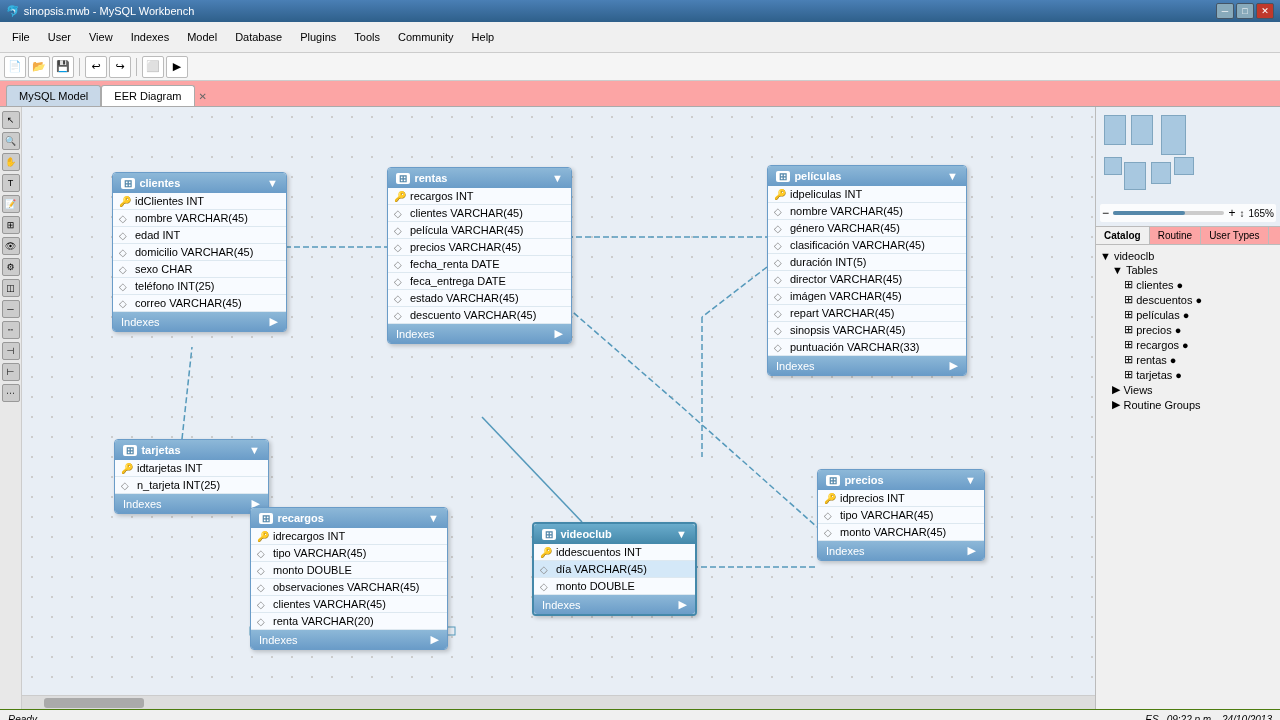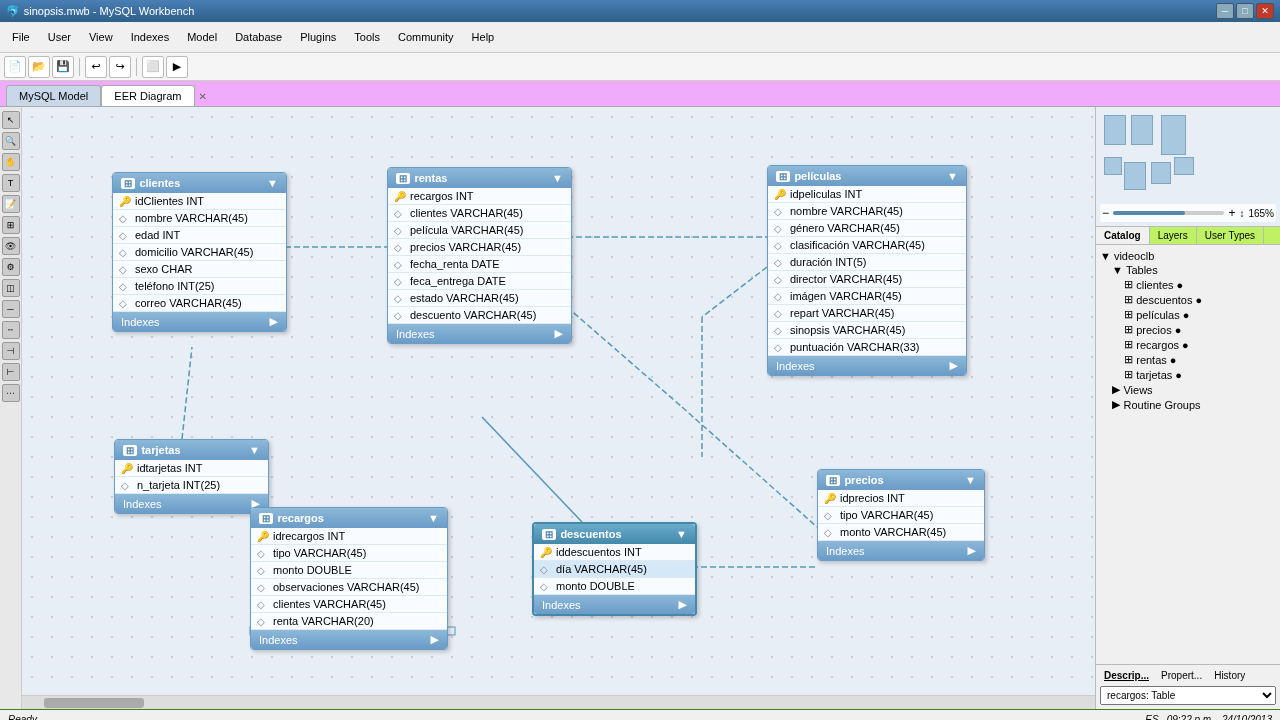--- a/index.html
+++ b/index.html
@@ -40,21 +40,21 @@
       display: flex;
       align-items: center;
       padding: 0 4px;
       gap: 2px;
     }
     .toolbar-btn { width: 22px; height: 22px; border: 1px solid #bbb; background: #fff; cursor: pointer; display: flex; align-items: center; justify-content: center; font-size: 11px; border-radius: 2px; }
     .toolbar-sep { width: 1px; height: 18px; background: #bbb; margin: 0 3px; }
 
     
     #tabbar {
-      background: #f0abfc;
+      background: #fca5a5;
       height: 26px;
       display: flex;
       align-items: flex-end;
       padding: 0 6px;
       border-bottom: 1px solid #aaa;
     }
     .tab {
       padding: 4px 12px;
       background: #c8d8e8;
       border: 1px solid #aaa;
@@ -113,21 +113,21 @@
     .minimap-inner {
       width: 100%;
       height: 100%;
       background: #e8eef5;
       position: relative;
     }
 
     #right-tabs {
       display: flex;
       border-bottom: 1px solid #bbb;
-      background: #bef264;
+      background: #fca5a5;
       text-align: center;
     }
     .right-tab {
       padding: 3px 8px;
       font-size: 10px;
       cursor: pointer;
       border-right: 1px solid #bbb;
     }
     .right-tab.active { background: #f0f0f0; font-weight: bold; }
 
@@ -544,21 +544,21 @@
         <div class="er-indexes">
           <span>Indexes</span>
           <span>▶</span>
         </div>
       </div>
 
       <div class="er-table" style="left:510px; top:415px; width:165px; border: 2px solid #4488aa;">
         <div class="er-table-header" style="background: linear-gradient(to bottom, #6aaccc, #4488aa);">
           <div class="er-table-header-left">
             <span class="table-icon">⊞</span>
-            <span>descuentos</span>
+            <span>videoclub</span>
           </div>
           <span>▼</span>
         </div>
         <div class="er-field">
           <span class="field-icon field-pk">🔑</span>
           <span>iddescuentos INT</span>
         </div>
         <div class="er-field" style="background:#d4e8f8;">
           <span class="field-icon field-fk">◇</span>
           <span>día VARCHAR(45)</span>
@@ -626,21 +626,21 @@
           <div style="width:65%; height:4px; background:#5588aa; border-radius:2px;"></div>
         </div>
         <span style="cursor:pointer; font-size:12px;">+</span>
         <span style="cursor:pointer; font-size:10px;">↕</span>
         <span style="font-size:10px;">165%</span>
       </div>
     </div>
 
     <div id="right-tabs">
       <div class="right-tab active">Catalog</div>
-      <div class="right-tab">Layers</div>
+      <div class="right-tab">Routine</div>
       <div class="right-tab">User Types</div>
     </div>
 
     <div id="catalog-tree">
       <div class="tree-item">
         <span>▼</span>
         <span>videoclb</span>
       </div>
       <div class="tree-item tree-indent">
         <span>▼</span>
@@ -677,30 +677,20 @@
       <div class="tree-item tree-indent">
         <span>▶</span>
         <span>Views</span>
       </div>
       <div class="tree-item tree-indent">
         <span>▶</span>
         <span>Routine Groups</span>
       </div>
     </div>
 
-    <div id="right-bottom">
-      <div class="right-bottom-tabs">
-        <span class="rb-tab active">Descrip...</span>
-        <span class="rb-tab">Propert...</span>
-        <span class="rb-tab">History</span>
-      </div>
-      <select id="table-selector">
-        <option>recargos: Table</option>
-      </select>
-    </div>
   </div>
 </div>
 
 <div id="statusbar">
   <span>Ready.</span>
   <div id="statusbar-right">
     <span>ES</span>
     <span>09:22 p.m.</span>
     <span>24/10/2013</span>
   </div>

